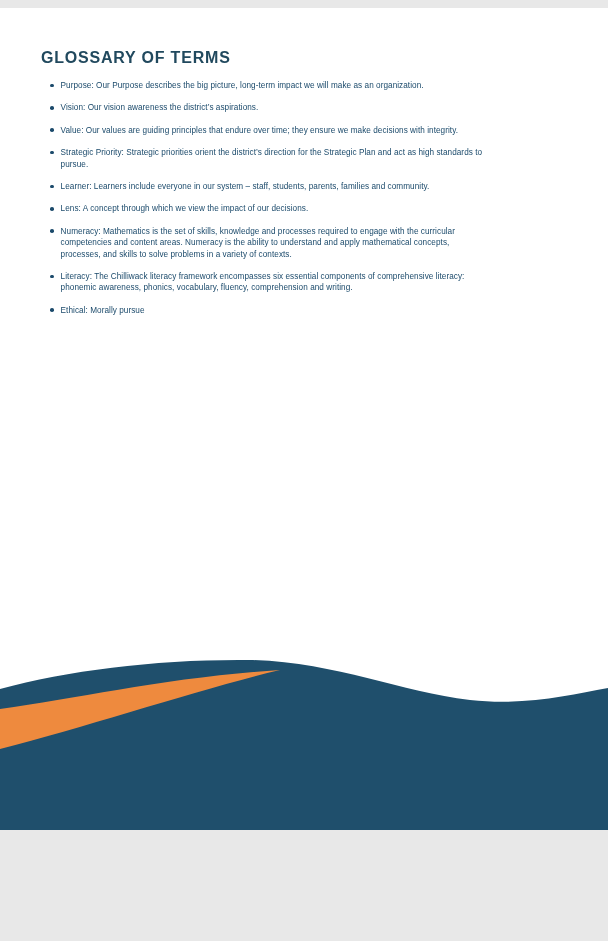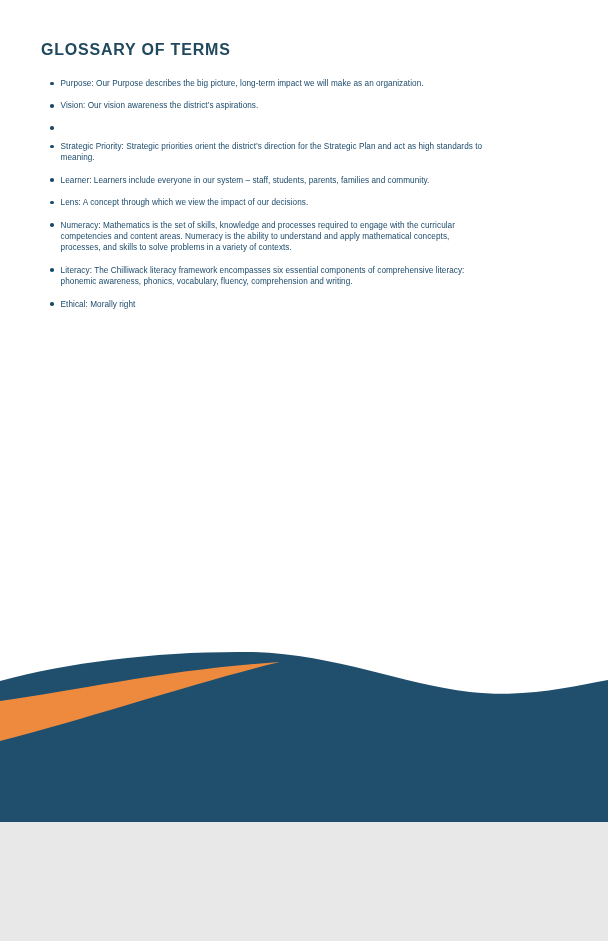--- a/index.html
+++ b/index.html
@@ -2,21 +2,21 @@
 <html style="--navy: #1F4F6C; --orange: #EE8A3E; --heading_text: #21495E; --body_text: #1B4A6B; --logo_black: #1A1A1A; --white: #FFFFFF;"><head>
 <meta charset="utf-8">
 <style>
   html, body { margin: 0; padding: 0; background: #e8e8e8; }
   * { box-sizing: border-box; }
 
   .page {
     position: relative;
     width: 608px;
     height: 822px;
-    margin: 0 auto;
+    margin: 8px auto;
     background: var(--white, #fff);
     overflow: hidden;
     font-family: "Liberation Sans", sans-serif;
   }
 
   
   .title {
     position: absolute;
     left: 41px;
     top: 41px;
@@ -24,21 +24,21 @@
     font-size: 16px;
     font-weight: bold;
     letter-spacing: 0.8px;
     color: var(--heading_text, #21495e);
   }
 
   
   .glossary {
     position: absolute;
     left: 50px;
-    top: 78px;
+    top: 72px;
     width: 444px;
     margin: 0;
     padding: 0;
     list-style: none;
   }
   .glossary li {
     display: flex;
     align-items: flex-start;
     gap: 7px;
     margin-bottom: 11px;
@@ -137,44 +137,45 @@
       <li>
         <span class="dot"></span>
         <span class="item-text">Purpose: Our Purpose describes the big picture, long-term impact we will make as an organization.</span>
       </li>
       <li>
         <span class="dot"></span>
         <span class="item-text">Vision: Our vision awareness the district’s aspirations.</span>
       </li>
       <li>
         <span class="dot"></span>
-      </li>
-      <li>
-        <span class="dot"></span>
-        <span class="item-text">Strategic Priority: Strategic priorities orient the district’s direction for the Strategic Plan and act as high standards to meaning.</span>
+        <span class="item-text">Value: Our values are guiding principles that endure over time; they ensure we make decisions with integrity.</span>
+      </li>
+      <li>
+        <span class="dot"></span>
+        <span class="item-text">Strategic Priority: Strategic priorities orient the district’s direction for the Strategic Plan and act as high standards to pursue.</span>
       </li>
       <li>
         <span class="dot"></span>
         <span class="item-text">Learner: Learners include everyone in our system – staff, students, parents, families and community.</span>
       </li>
       <li>
         <span class="dot"></span>
         <span class="item-text">Lens: A concept through which we view the impact of our decisions.</span>
       </li>
       <li>
         <span class="dot"></span>
         <span class="item-text">Numeracy: Mathematics is the set of skills, knowledge and processes required to engage with the curricular competencies and content areas. Numeracy is the ability to understand and apply mathematical concepts, processes, and skills to solve problems in a variety of contexts.</span>
       </li>
       <li>
         <span class="dot"></span>
         <span class="item-text">Literacy: The Chilliwack literacy framework encompasses six essential components of comprehensive literacy: phonemic awareness, phonics, vocabulary, fluency, comprehension and writing.</span>
       </li>
       <li>
         <span class="dot"></span>
-        <span class="item-text">Ethical: Morally right</span>
+        <span class="item-text">Ethical: Morally pursue</span>
       </li>
     </ul>
 
   <svg class="wave" viewBox="0 0 608 186" preserveAspectRatio="none" aria-hidden="true">
     <path class="wave-navy" d="M0,45 C70,26 160,15 250,16 C335,18 400,48 470,56 C525,62 570,51 608,44 L608,186 L0,186 Z"></path>
     <path class="wave-orange" d="M0,65 C80,54 170,33 280,26 C200,45 90,82 0,105 Z"></path>
   </svg>
 
   <p class="ack">We are privileged to be working and learning on the unceded traditional territory of the Pilalt, Ts’elxwéyeqw, and Semá:th.</p>
 

